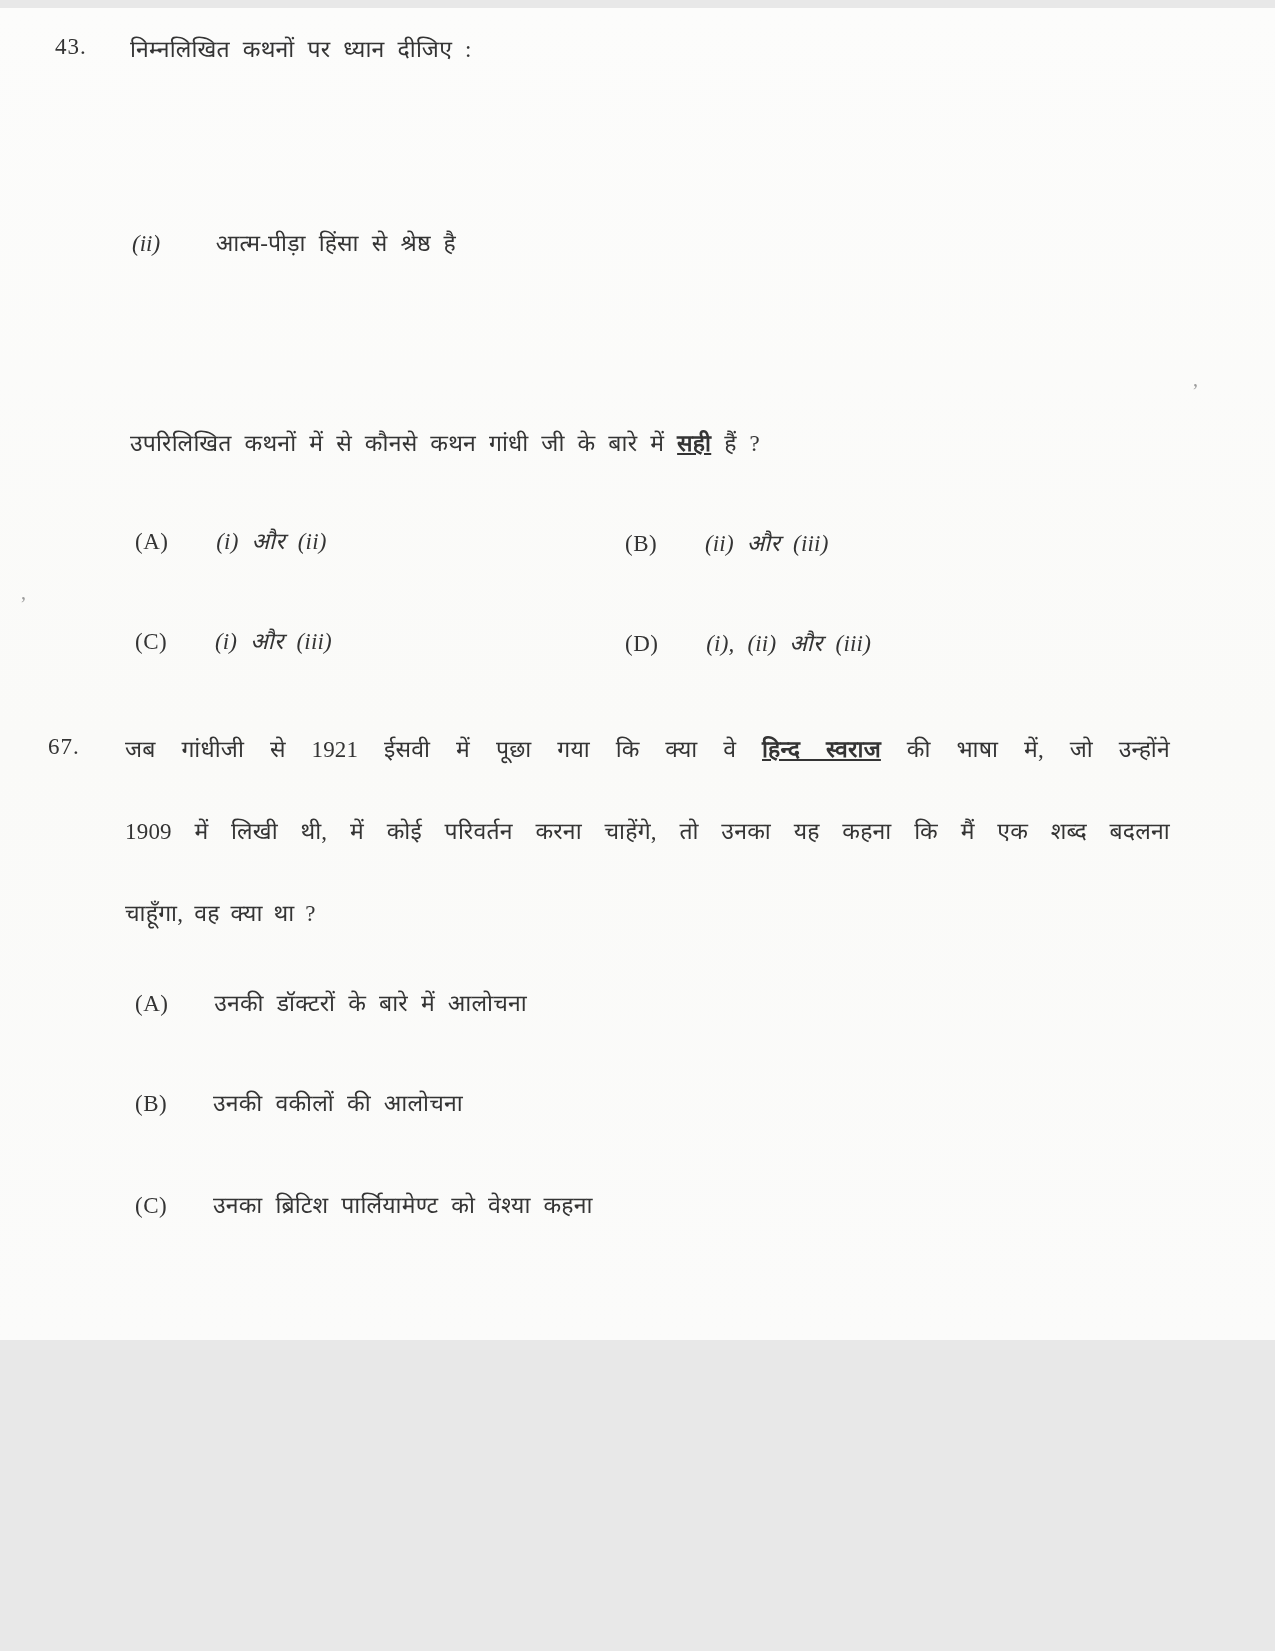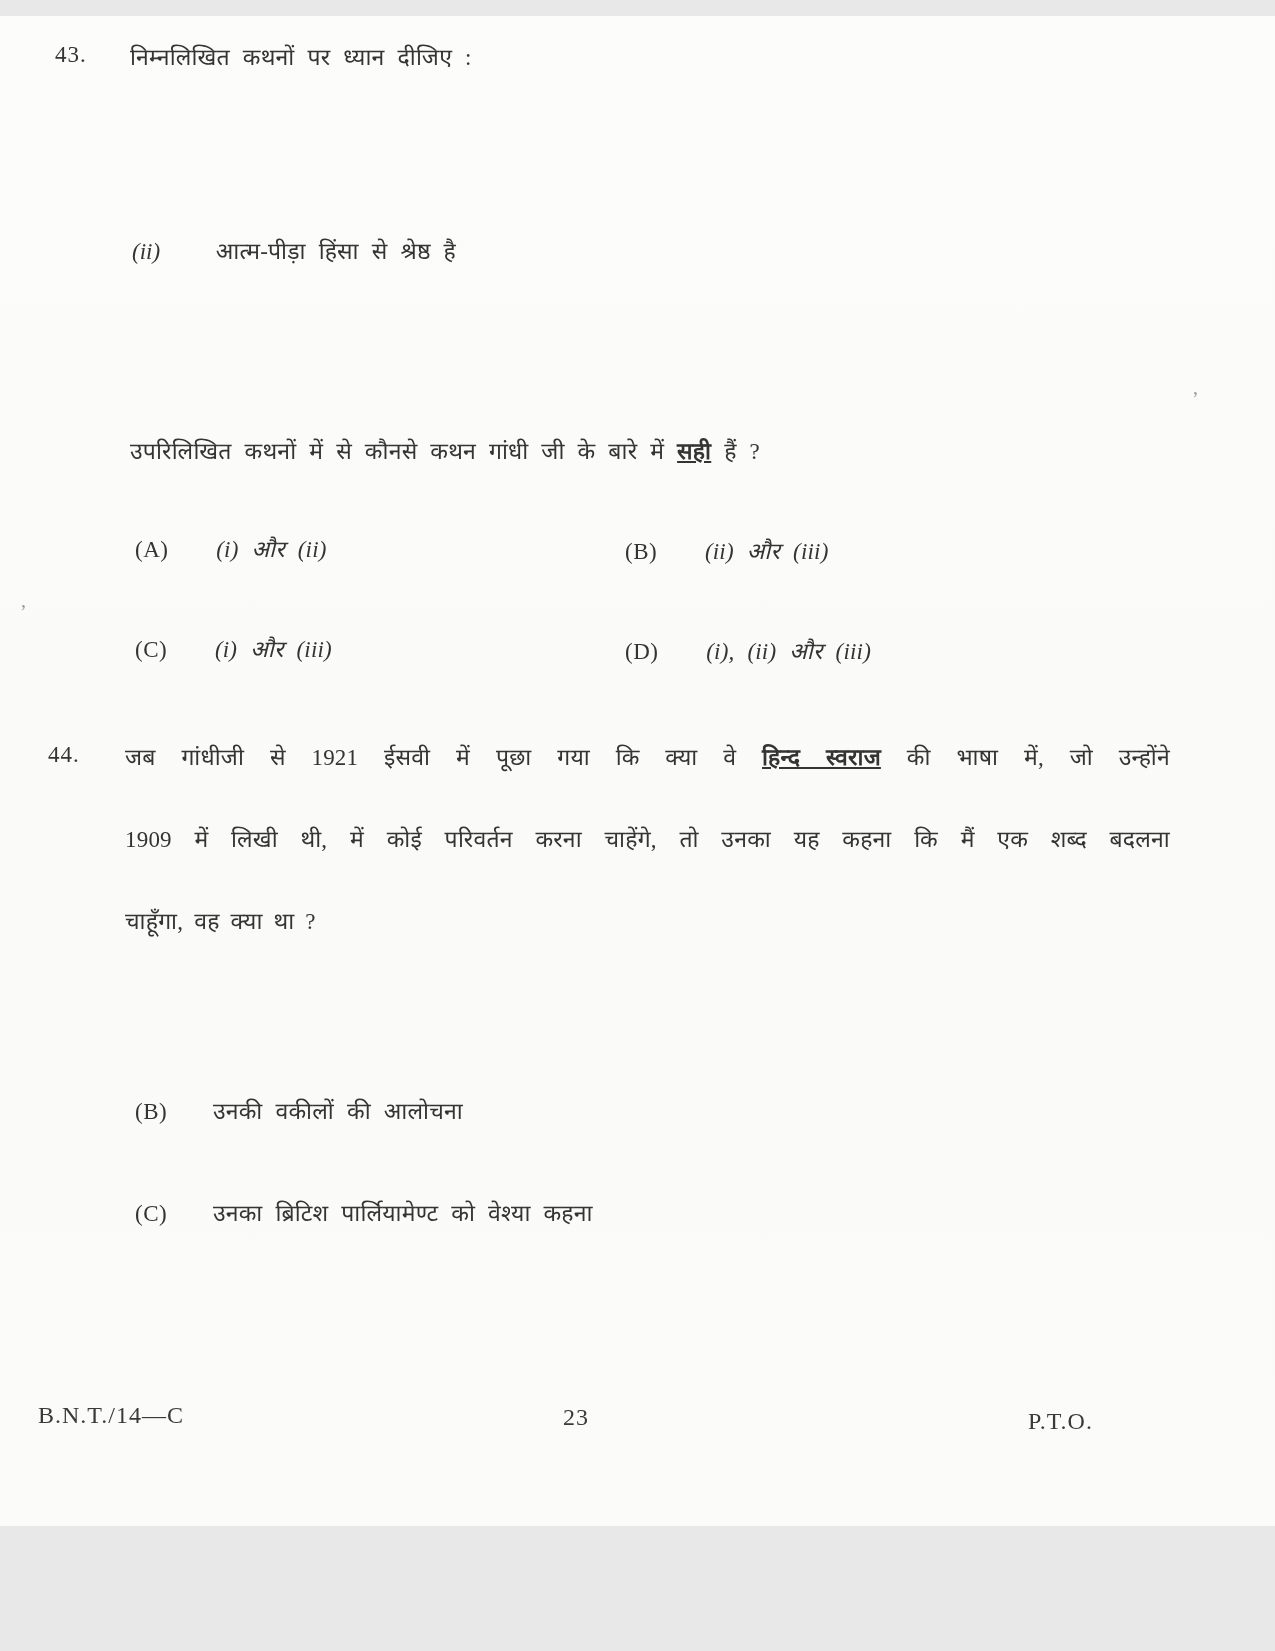--- a/index.html
+++ b/index.html
@@ -3,22 +3,22 @@
 <meta charset="utf-8">
 <style>
   html, body {
     margin: 0;
     padding: 0;
     background: #e8e8e8;
   }
   .page {
     position: relative;
     width: 1275px;
-    height: 1510px;
-    margin: 16px auto;
+    height: 1332px;
+    margin: 8px auto;
     background: linear-gradient(180deg, #fcfcfb 0%, #fafaf8 55%, #fbfbfa 100%);
     color: #343434;
     font-family: "Liberation Serif", "DejaVu Serif", serif;
     font-size: 23px;
     overflow: hidden;
   }
   .abs { position: absolute; }
   .qnum {
     font-weight: normal;
     letter-spacing: 1px;
@@ -89,34 +89,38 @@
   <div class="abs line" style="left:135px; top:616px;">
     <span class="opt-label">(C)</span>
     <span class="hindi stmt-label" style="margin-left:42px;">(i) और (iii)</span>
   </div>
   <div class="abs line" style="left:625px; top:618px;">
     <span class="opt-label">(D)</span>
     <span class="hindi stmt-label" style="margin-left:42px;">(i), (ii) और (iii)</span>
   </div>
 
   <div class="abs line" style="left:48px; top:726px;">
-    <span class="qnum">44.</span>
+    <span class="qnum">67.</span>
   </div>
   <div class="abs q44-line hindi" style="left:125px; top:724px;">
     <span>जब गांधीजी से 1921 ईसवी में पूछा गया कि क्या वे</span>
     <span class="bold">हिन्द स्वराज</span>
     <span>की भाषा में, जो उन्होंने</span>
   </div>
   <div class="abs q44-line hindi" style="left:125px; top:806px;">
     <span>1909 में लिखी थी, में कोई परिवर्तन करना चाहेंगे, तो उनका यह कहना कि मैं एक शब्द बदलना</span>
   </div>
   <div class="abs q44-line last line hindi" style="left:125px; top:888px;">
     <span>चाहूँगा, वह क्या था ?</span>
   </div>
 
+  <div class="abs line" style="left:135px; top:978px;">
+    <span class="opt-label">(A)</span>
+    <span class="hindi" style="margin-left:40px;">उनकी डॉक्टरों के बारे में आलोचना</span>
+  </div>
   <div class="abs line" style="left:135px; top:1078px;">
     <span class="opt-label">(B)</span>
     <span class="hindi" style="margin-left:40px;">उनकी वकीलों की आलोचना</span>
   </div>
   <div class="abs line" style="left:135px; top:1180px;">
     <span class="opt-label">(C)</span>
     <span class="hindi" style="margin-left:40px;">उनका ब्रिटिश पार्लियामेण्ट को वेश्या कहना</span>
   </div>
 
   <div class="abs footer-text line" style="left:38px; top:1386px;">

